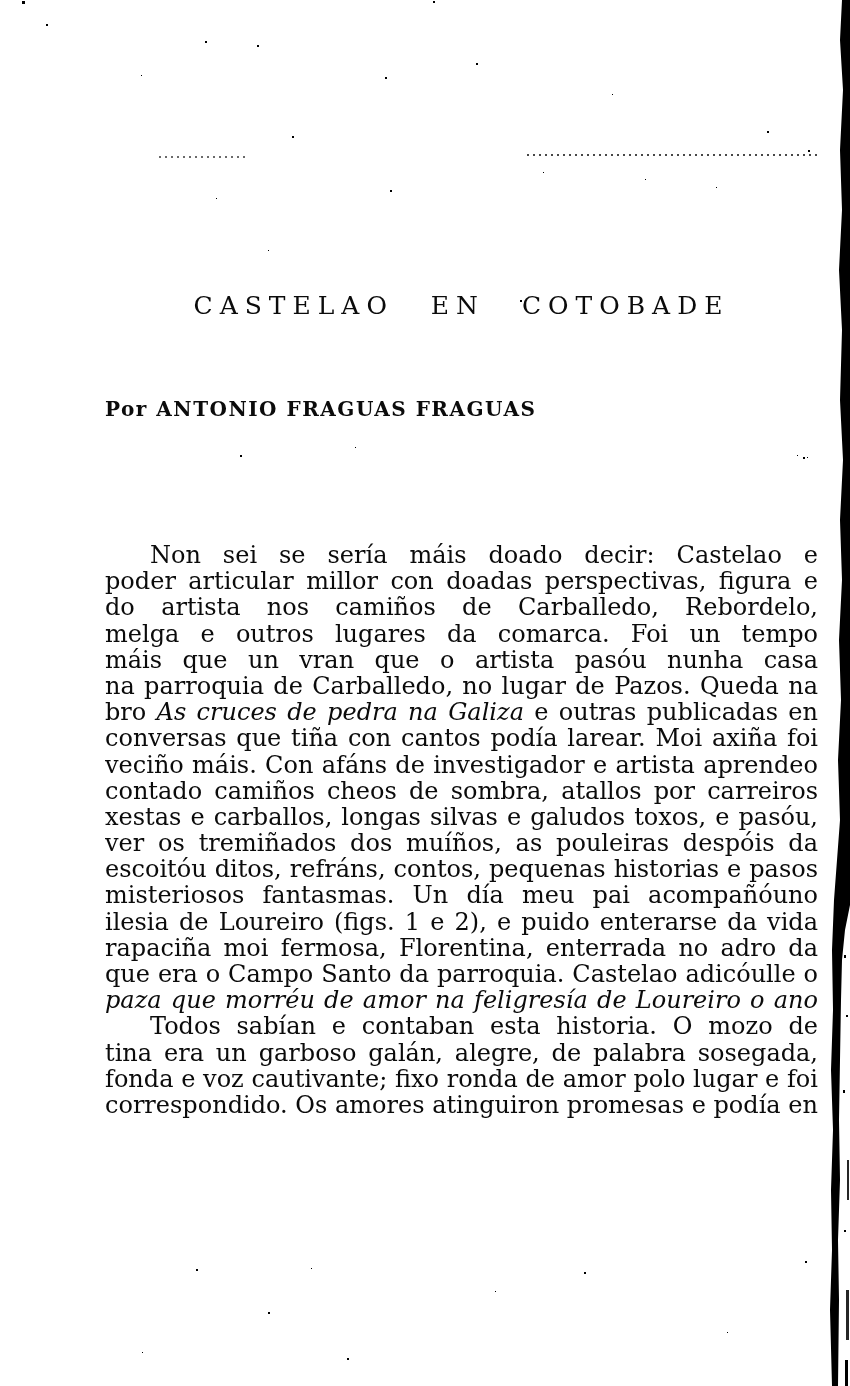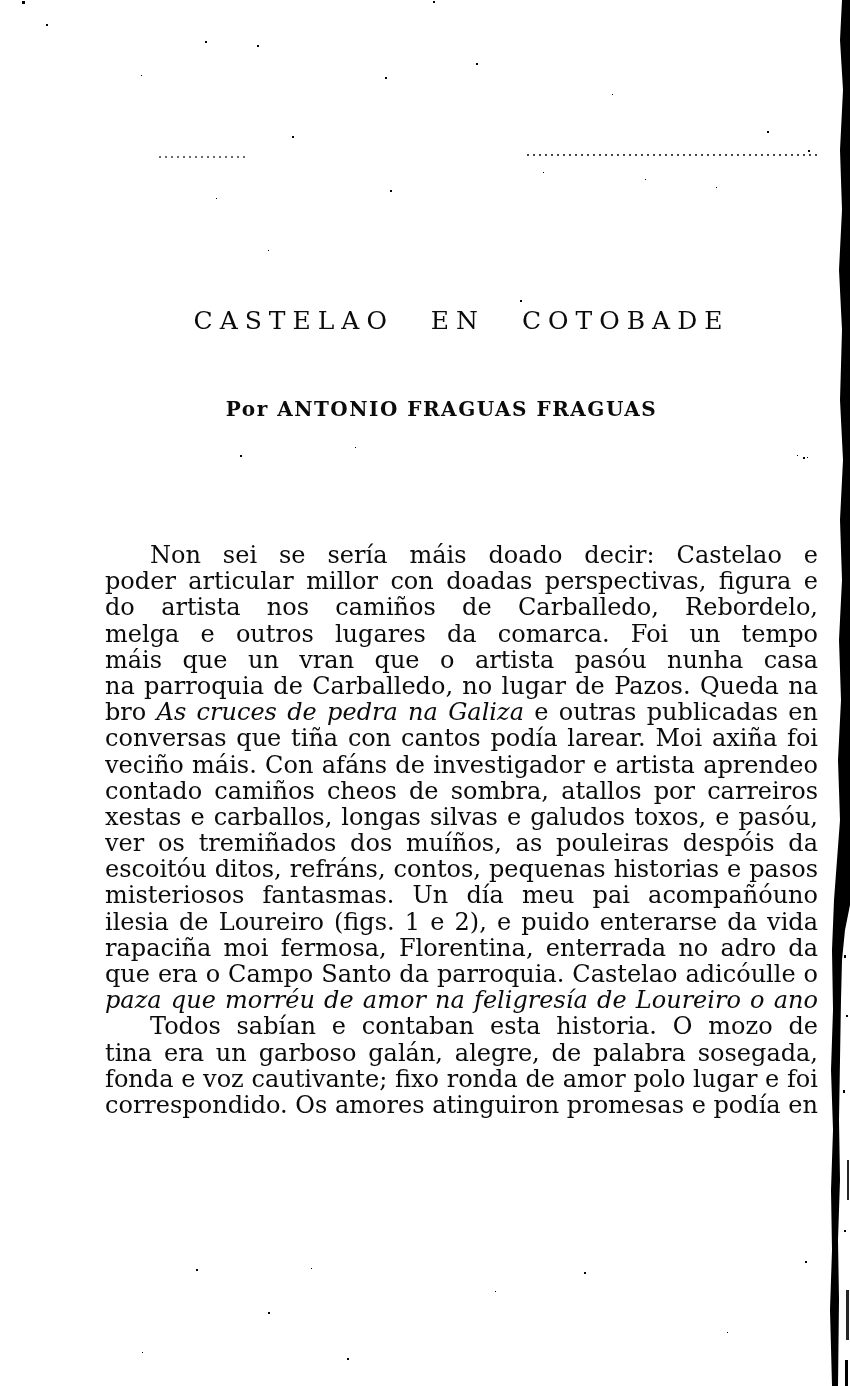--- a/index.html
+++ b/index.html
@@ -5,30 +5,30 @@
   html,body { margin:0; padding:0; }
   body {
     width:850px; height:1386px;
     background:#ffffff;
     position:relative;
     overflow:hidden;
     font-family:"DejaVu Serif", serif;
     color:#0b0b0b;
   }
   .page-title {
-    position:absolute; left:105px; top:289px; width:713px;
+    position:absolute; left:105px; top:274px; width:713px;
     text-align:center;
     font-size:25px; font-weight:400;
     letter-spacing:7px; word-spacing:22px;
     white-space:nowrap;
   }
   .byline {
     position:absolute; left:105px; top:397px; width:713px;
     box-sizing:border-box; padding-right:40px;
-    text-align:center;
+    text-align:left;
     font-size:20px; font-weight:700; letter-spacing:1.5px;
     white-space:nowrap;
   }
   .article {
     position:absolute; left:105px; top:506px; width:713px;
     font-size:24px; line-height:26.2px;margin-top:36px;
   }
   .line {
     text-align:justify;
     text-align-last:justify;

